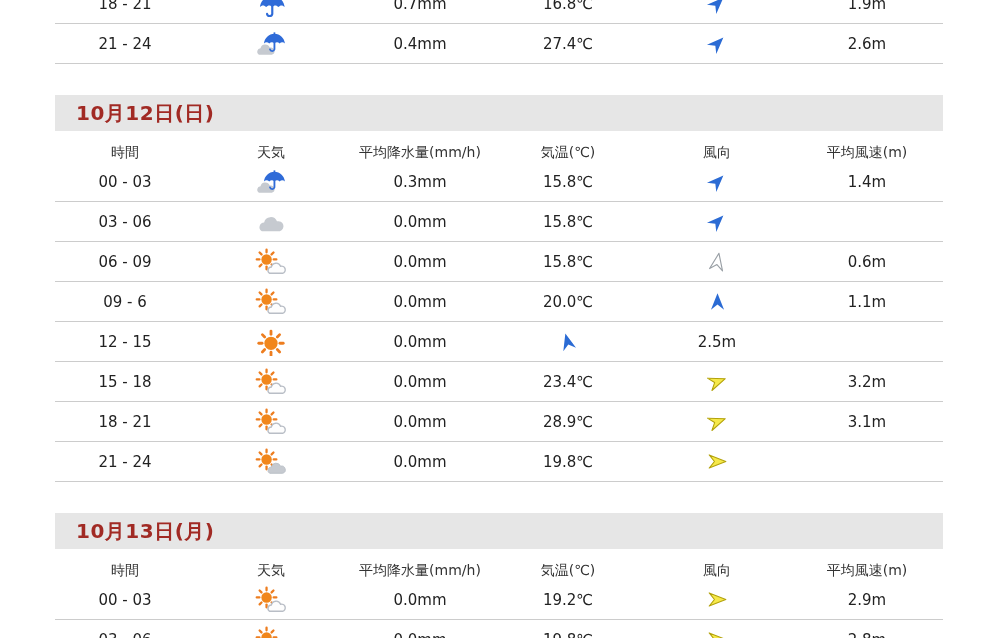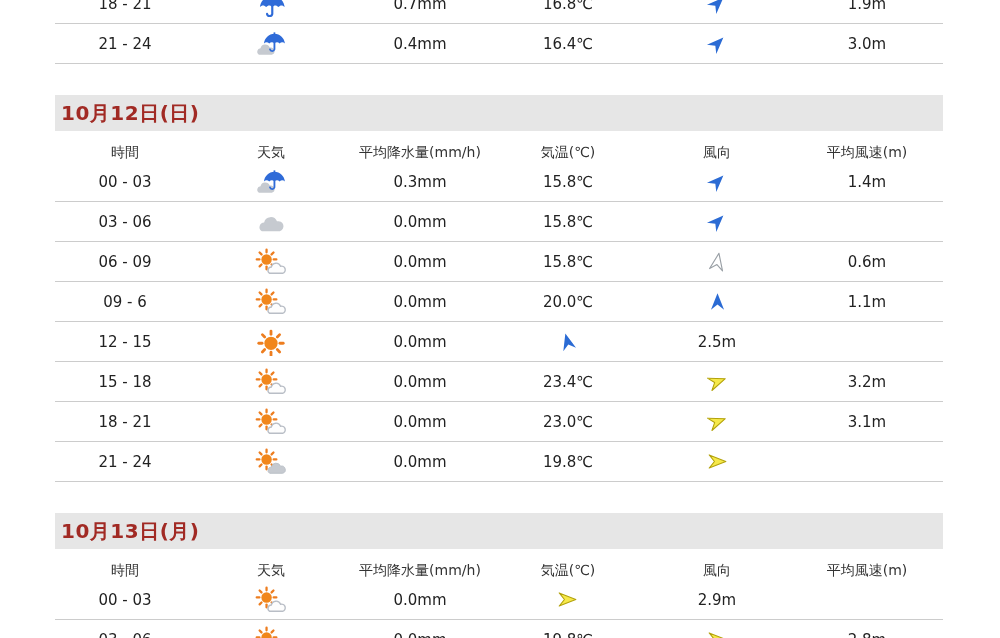--- a/index.html
+++ b/index.html
@@ -4,21 +4,21 @@
 <style>
   html,body{margin:0;padding:0;}
   body{
     width:1000px;height:638px;overflow:hidden;background:#ffffff;
     font-family:"DejaVu Sans","Liberation Sans",sans-serif;color:#222;
   }
   .content{margin-left:55px;width:888px;}
   .forecast-section{width:100%;}
   .section-band{
     background:#e6e6e6;height:36px;display:flex;align-items:center;
-    box-sizing:border-box;padding-left:6px;margin-top:31px;
+    box-sizing:border-box;padding-left:21px;margin-top:31px;
   }
   .section-title{color:#a12a24;font-size:20px;font-weight:bold;letter-spacing:.5px;}
   .hdr-row{display:flex;height:31px;align-items:flex-end;}
   .row{
     display:flex;height:40px;align-items:center;
     border-bottom:1px solid #cccccc;box-sizing:border-box;
   }
   .cell{text-align:center;font-size:15px;display:flex;align-items:center;justify-content:center;}
   .hdr-cell{font-size:14px;color:#333;}
   .c0{width:140px}.c1{width:152px}.c2{width:146px}.c3{width:150px}.c4{width:148px}.c5{width:152px}
@@ -64,29 +64,29 @@
               </g>
               <g transform="translate(4.5,0.5) scale(0.85)">
                 <line x1="12" y1="1.6" x2="12" y2="3.2" stroke="#2f6bd8" stroke-width="1.6"></line>
                 <path d="M2.3 11.9 C3.7 10.2 5.8 10.2 7.2 11.9 C8.6 10.2 10.6 10.2 12 11.9 C13.4 10.2 15.4 10.2 16.8 11.9 C18.2 10.2 20.3 10.2 21.7 11.9 C21.3 7.3 17.2 2.9 12 2.9 C6.8 2.9 2.7 7.3 2.3 11.9 Z" fill="#2f6bd8"></path>
                 <path d="M12 11 L12 17.3 A2.1 2.1 0 0 1 7.9 17.3" stroke="#2f6bd8" stroke-width="1.7" fill="none" stroke-linecap="round"></path>
               </g>
             </svg>
           </span>
         </div>
         <div class="cell c2">0.4mm</div>
-        <div class="cell c3">16.4℃</div>
+        <div class="cell c3">27.4℃</div>
         <div class="cell c4">
           <span class="warrow">
             <svg viewBox="0 0 24 24" width="21" height="21" style="transform:rotate(45deg)" xmlns="http://www.w3.org/2000/svg">
               <polygon points="12,2.5 19.5,21.5 12,15.5 4.5,21.5" fill="#2b6bd4" stroke="none" stroke-width="0" stroke-linejoin="round"></polygon>
             </svg>
           </span>
         </div>
-        <div class="cell c5">3.0m</div>
+        <div class="cell c5">2.6m</div>
       </div>
     </div>
     <div class="forecast-section">
       <div class="section-band">
         <span class="section-title">10月12日(日)</span>
       </div>
       <div class="hdr-row">
         <div class="cell hdr-cell c0">時間</div>
         <div class="cell hdr-cell c1">天気</div>
         <div class="cell hdr-cell c2">平均降水量(mm/h)</div>
@@ -274,21 +274,21 @@
               <line x1="4.54" y1="5.04" x2="3.06" y2="3.56" stroke="#ed7d1f" stroke-width="1.8" stroke-linecap="round"></line>
               <line x1="8.50" y1="3.40" x2="8.50" y2="1.30" stroke="#ed7d1f" stroke-width="1.8" stroke-linecap="round"></line>
               <line x1="12.46" y1="5.04" x2="13.94" y2="3.56" stroke="#ed7d1f" stroke-width="1.8" stroke-linecap="round"></line>
               <g transform="translate(7.5,7.5) scale(0.72)">
                 <path d="M4.8 17.2 A3.7 3.7 0 0 1 6.6 10.3 A5.3 5.3 0 0 1 16.7 9.5 A3.9 3.9 0 0 1 18.9 17.2 Z" fill="#fdfdfd" stroke="#b9bec6" stroke-width="1.5"></path>
               </g>
             </svg>
           </span>
         </div>
         <div class="cell c2">0.0mm</div>
-        <div class="cell c3">23.0℃</div>
+        <div class="cell c3">28.9℃</div>
         <div class="cell c4">
           <span class="warrow">
             <svg viewBox="0 0 24 24" width="21" height="21" style="transform:rotate(70deg)" xmlns="http://www.w3.org/2000/svg">
               <polygon points="12,2.5 19.5,21.5 12,15.5 4.5,21.5" fill="#f6e94a" stroke="#b3a20c" stroke-width="1.2" stroke-linejoin="round"></polygon>
             </svg>
           </span>
         </div>
         <div class="cell c5">3.1m</div>
       </div>
       <div class="row">
@@ -348,20 +348,21 @@
               <line x1="4.54" y1="5.04" x2="3.06" y2="3.56" stroke="#ed7d1f" stroke-width="1.8" stroke-linecap="round"></line>
               <line x1="8.50" y1="3.40" x2="8.50" y2="1.30" stroke="#ed7d1f" stroke-width="1.8" stroke-linecap="round"></line>
               <line x1="12.46" y1="5.04" x2="13.94" y2="3.56" stroke="#ed7d1f" stroke-width="1.8" stroke-linecap="round"></line>
               <g transform="translate(7.5,7.5) scale(0.72)">
                 <path d="M4.8 17.2 A3.7 3.7 0 0 1 6.6 10.3 A5.3 5.3 0 0 1 16.7 9.5 A3.9 3.9 0 0 1 18.9 17.2 Z" fill="#fdfdfd" stroke="#b9bec6" stroke-width="1.5"></path>
               </g>
             </svg>
           </span>
         </div>
         <div class="cell c2">0.0mm</div>
+        <div class="cell c3">19.2℃</div>
         <div class="cell c4">
           <span class="warrow">
             <svg viewBox="0 0 24 24" width="21" height="21" style="transform:rotate(90deg)" xmlns="http://www.w3.org/2000/svg">
               <polygon points="12,2.5 19.5,21.5 12,15.5 4.5,21.5" fill="#f6e94a" stroke="#b3a20c" stroke-width="1.2" stroke-linejoin="round"></polygon>
             </svg>
           </span>
         </div>
         <div class="cell c5">2.9m</div>
       </div>
       <div class="row">

